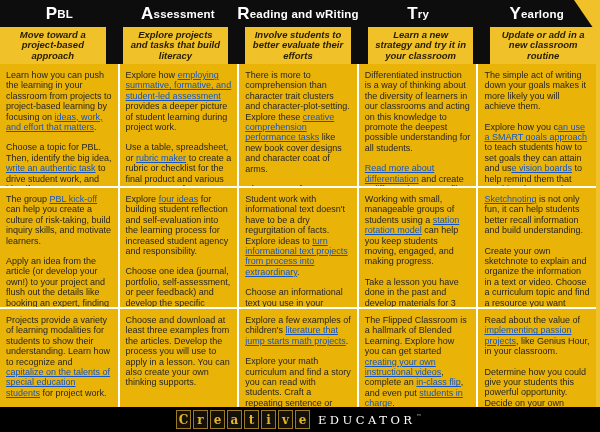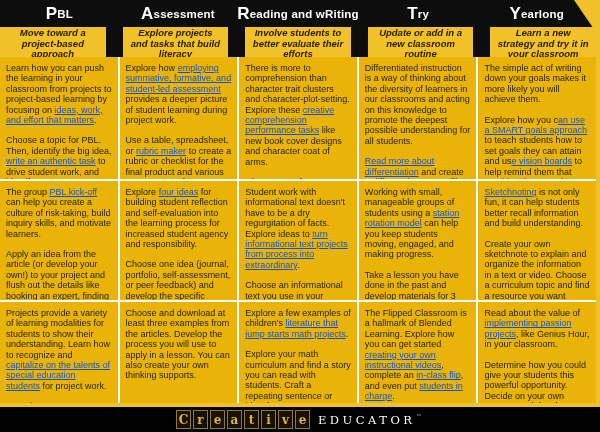--- a/index.html
+++ b/index.html
@@ -14,21 +14,21 @@
     height:27px;background:#0d0d0d;color:#fff;
   }
   .header-cell{
     display:flex;align-items:center;justify-content:center;
     font-weight:bold;white-space:nowrap;letter-spacing:.2px;
   }
   .header-cell .cap{font-size:17px;line-height:17px;}
   .header-cell .rest{font-size:11.5px;line-height:12px;}
   .subtitle-row{
     display:grid;grid-template-columns:repeat(5,1fr);column-gap:17px;
-    height:30px;background:#0d0d0d;
+    height:37px;background:#0d0d0d;
   }
   .subtitle-cell{
     background:#F0C128;color:#2a2000;
     display:flex;align-items:center;justify-content:center;text-align:center;
     font-style:italic;font-weight:bold;font-size:9.5px;line-height:10.5px;
     padding:1px 6px;
   }
   .body-grid{
     display:grid;grid-template-columns:repeat(5,1fr);
     grid-template-rows:122px 119px 101px;
@@ -88,22 +88,22 @@
         </div>
         <div class="header-cell">
           <span class="cap">Y</span>
           <span class="rest">earlong</span>
         </div>
       </div>
     <div class="subtitle-row">
         <div class="subtitle-cell">Move toward a project-based approach</div>
         <div class="subtitle-cell">Explore projects and tasks that build literacy</div>
         <div class="subtitle-cell">Involve students to better evaluate their efforts</div>
+        <div class="subtitle-cell">Learn a new strategy and try it in your classroom</div>
         <div class="subtitle-cell">Update or add in a new classroom routine</div>
-        <div class="subtitle-cell">Learn a new strategy and try it in your classroom</div>
       </div>
     <div class="body-grid">
         <div class="cell">
           <p><span>Learn how you can push the learning in your classroom from projects to project-based learning by focusing on </span><a>ideas, work, and effort that matters</a><span>.</span></p>
           <p><span>Choose a topic for PBL. Then, identify the big idea, </span><a>write an authentic task</a><span> to drive student work, and identify 4 ways you can promote student agency.</span></p>
         </div>
         <div class="cell">
           <p><span>Explore how </span><a>employing summative, formative, and student-led assessment</a><span> provides a deeper picture of student learning during project work.</span></p>
           <p><span>Use a table, spreadsheet, or </span><a>rubric maker</a><span> to create a rubric or checklist for the final product and various components of a classroom project.</span></p>
         </div>

